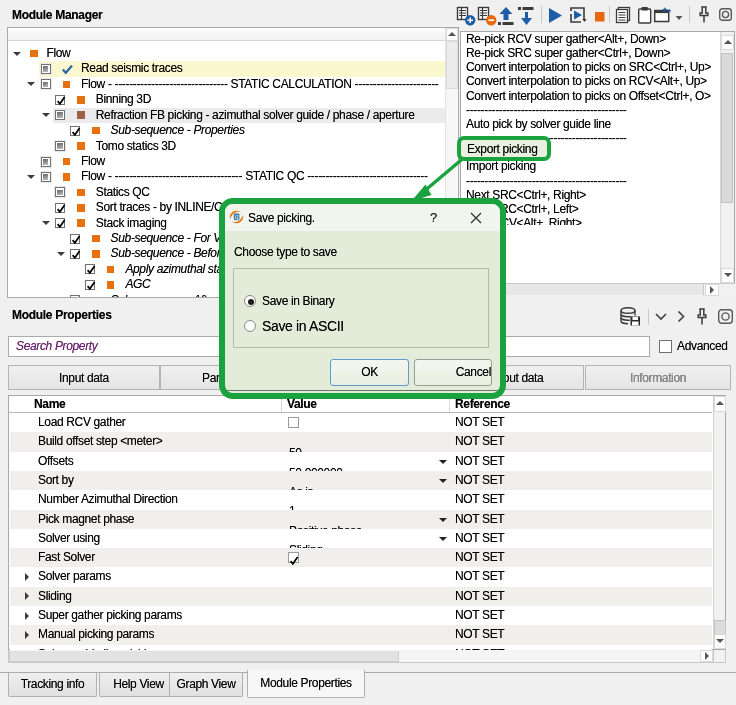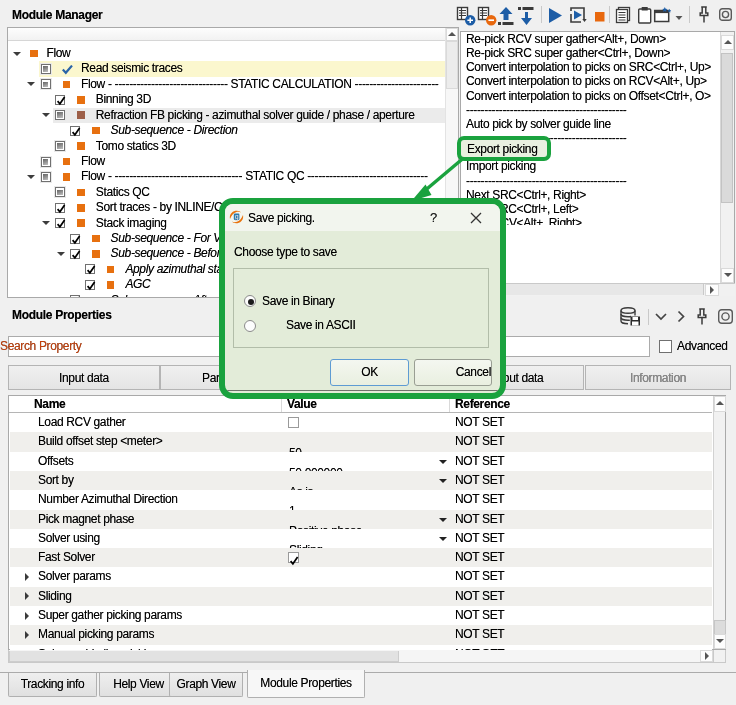--- a/index.html
+++ b/index.html
@@ -134,21 +134,21 @@
         <div class="ico br" style="left:77.3px;"></div>
         <div class="txt" style="left:95.8px;">Refraction FB picking - azimuthal solver guide / phase / aperture</div>
       </div>
 <div class="trow" style="left:0;top:79.10000000000001px;">
         <div class="cb chk" style="left:70.1px;">
           <svg width="10" height="10" viewBox="0 0 10 10">
             <path d="M1.6 5.1 L3.9 7.8 L8.6 0.9" fill="none" stroke="#000" stroke-width="1.7"></path>
           </svg>
         </div>
         <div class="ico or" style="left:92.1px;"></div>
-        <div class="txt" style="left:110.6px;font-style:italic;">Sub-sequence - Direction</div>
+        <div class="txt" style="left:110.6px;font-style:italic;">Sub-sequence - Properties</div>
       </div>
 <div class="trow" style="left:0;top:94.52000000000001px;">
         <div class="cb tri" style="left:55.3px;"></div>
         <div class="ico or" style="left:77.3px;"></div>
         <div class="txt" style="left:95.8px;">Tomo statics 3D</div>
       </div>
 <div class="trow" style="left:0;top:109.94000000000001px;">
         <div class="cb tri" style="left:40.5px;"></div>
         <div class="ico or" style="left:62.5px;"></div>
         <div class="txt" style="left:81.0px;">Flow</div>
@@ -276,21 +276,21 @@
 <path d="M63.5 6.5 l5 5 -5 5" stroke="#444" stroke-width="1.7" fill="none"></path>
 <g transform="translate(82,3)">
         <path d="M2.2 1 h5.6 M3.2 1 v6 h-2 l0 2.5 h7.6 l0 -2.5 h-2 v-6 M5 9.5 v7" fill="none" stroke="#3b3b3b" stroke-width="1.5"></path>
       </g>
 <g transform="translate(103,4)">
         <rect x="0.7" y="0.7" width="13.6" height="13.6" rx="3" fill="none" stroke="#5a5a5a" stroke-width="1.4"></rect>
         <circle cx="7.5" cy="7.5" r="3.6" fill="none" stroke="#5a5a5a" stroke-width="1.4"></circle>
       </g>
 </svg>
 <div class="abs" style="left:8px;top:336px;width:642px;height:21px;background:#fff;border:1px solid #ababab;"></div>
-<div class="abs" style="left:0;top:339px;color:#c2410c;">Search Property</div>
+<div class="abs" style="left:16px;top:339px;font-style:italic;color:#701a75;">Search Property</div>
 <div class="abs" style="left:659px;top:340px;width:13px;height:13px;background:#fff;border:1px solid #707070;"></div>
 <div class="abs" style="left:677px;top:339px;">Advanced</div>
 <div class="tab" style="left:8px;width:152px;">Input data</div>
 <div class="tab" style="left:160px;width:346px;text-align:left;padding-left:41px;">Parameters</div>
 <div class="tab" style="left:444px;width:140px;">Output data</div>
 <div class="tab" style="left:585px;width:146px;color:#8a8a8a;">Information</div>
 <div class="panel" style="left:8px;top:395px;width:718px;height:255px;"></div>
 <div class="abs" style="left:9px;top:396px;width:703px;height:16.5px;border-bottom:1px solid #b5b5b5;background:#fff;font-weight:bold;">
       <div class="abs" style="left:25px;top:1px;">Name</div>
       <div class="abs" style="left:278px;top:1px;">Value</div>
@@ -403,21 +403,21 @@
 <svg class="abs" style="left:245px;top:8px;" width="12" height="12" viewBox="0 0 12 12">
         <path d="M1 1 L11 11 M11 1 L1 11" stroke="#333" stroke-width="1.3"></path>
       </svg>
 <div class="abs" style="left:9px;top:41px;font-size:12px;">Choose type to save</div>
 <div class="abs" style="left:7.5px;top:64px;width:256px;height:80px;border:1px solid #b2bda9;"></div>
 <div class="abs" style="left:19px;top:91px;width:12px;height:12px;border-radius:50%;background:#fdfdfd;border:1px solid #8a8a8a;">
         <div class="abs" style="left:3px;top:3px;width:6px;height:6px;border-radius:50%;background:#1b1b1b;"></div>
       </div>
 <div class="abs" style="left:37px;top:89.5px;font-size:12px;">Save in Binary</div>
 <div class="abs" style="left:19px;top:115.5px;width:12px;height:12px;border-radius:50%;background:#fdfdfd;border:1px solid #8a8a8a;"></div>
-<div class="abs" style="left:37px;top:114px;font-size:12px;margin-left:24px;">Save in ASCII</div>
+<div class="abs" style="left:37px;top:114px;font-size:14px;">Save in ASCII</div>
 <div class="abs" style="left:105px;top:154.5px;width:79px;height:27px;border:1px solid #5e9bd3;border-radius:3px;background:linear-gradient(180deg,#f4f7f0,#e9efe0);text-align:center;line-height:25px;">OK</div>
 <div class="abs" style="left:189px;top:154.5px;width:78px;height:27px;border:1px solid #999e93;border-radius:3px;background:linear-gradient(180deg,#f4f7f0,#e9efe0);text-align:right;line-height:25px;">Cancel</div>
 <div class="abs" style="left:0;top:186px;width:275px;height:1px;background:#6f746c;"></div>
 </div>
 <svg class="abs" style="left:405px;top:130px;" width="70" height="80" viewBox="0 0 70 80">
 <path d="M58 28.5 L20 60.5" stroke="#1aa23e" stroke-width="3.4" fill="none"></path>
 <path d="M6.5 71 L20.5 54.5 L26.5 65 Z" fill="#1aa23e"></path>
 </svg>
 </div>
 </body></html>

